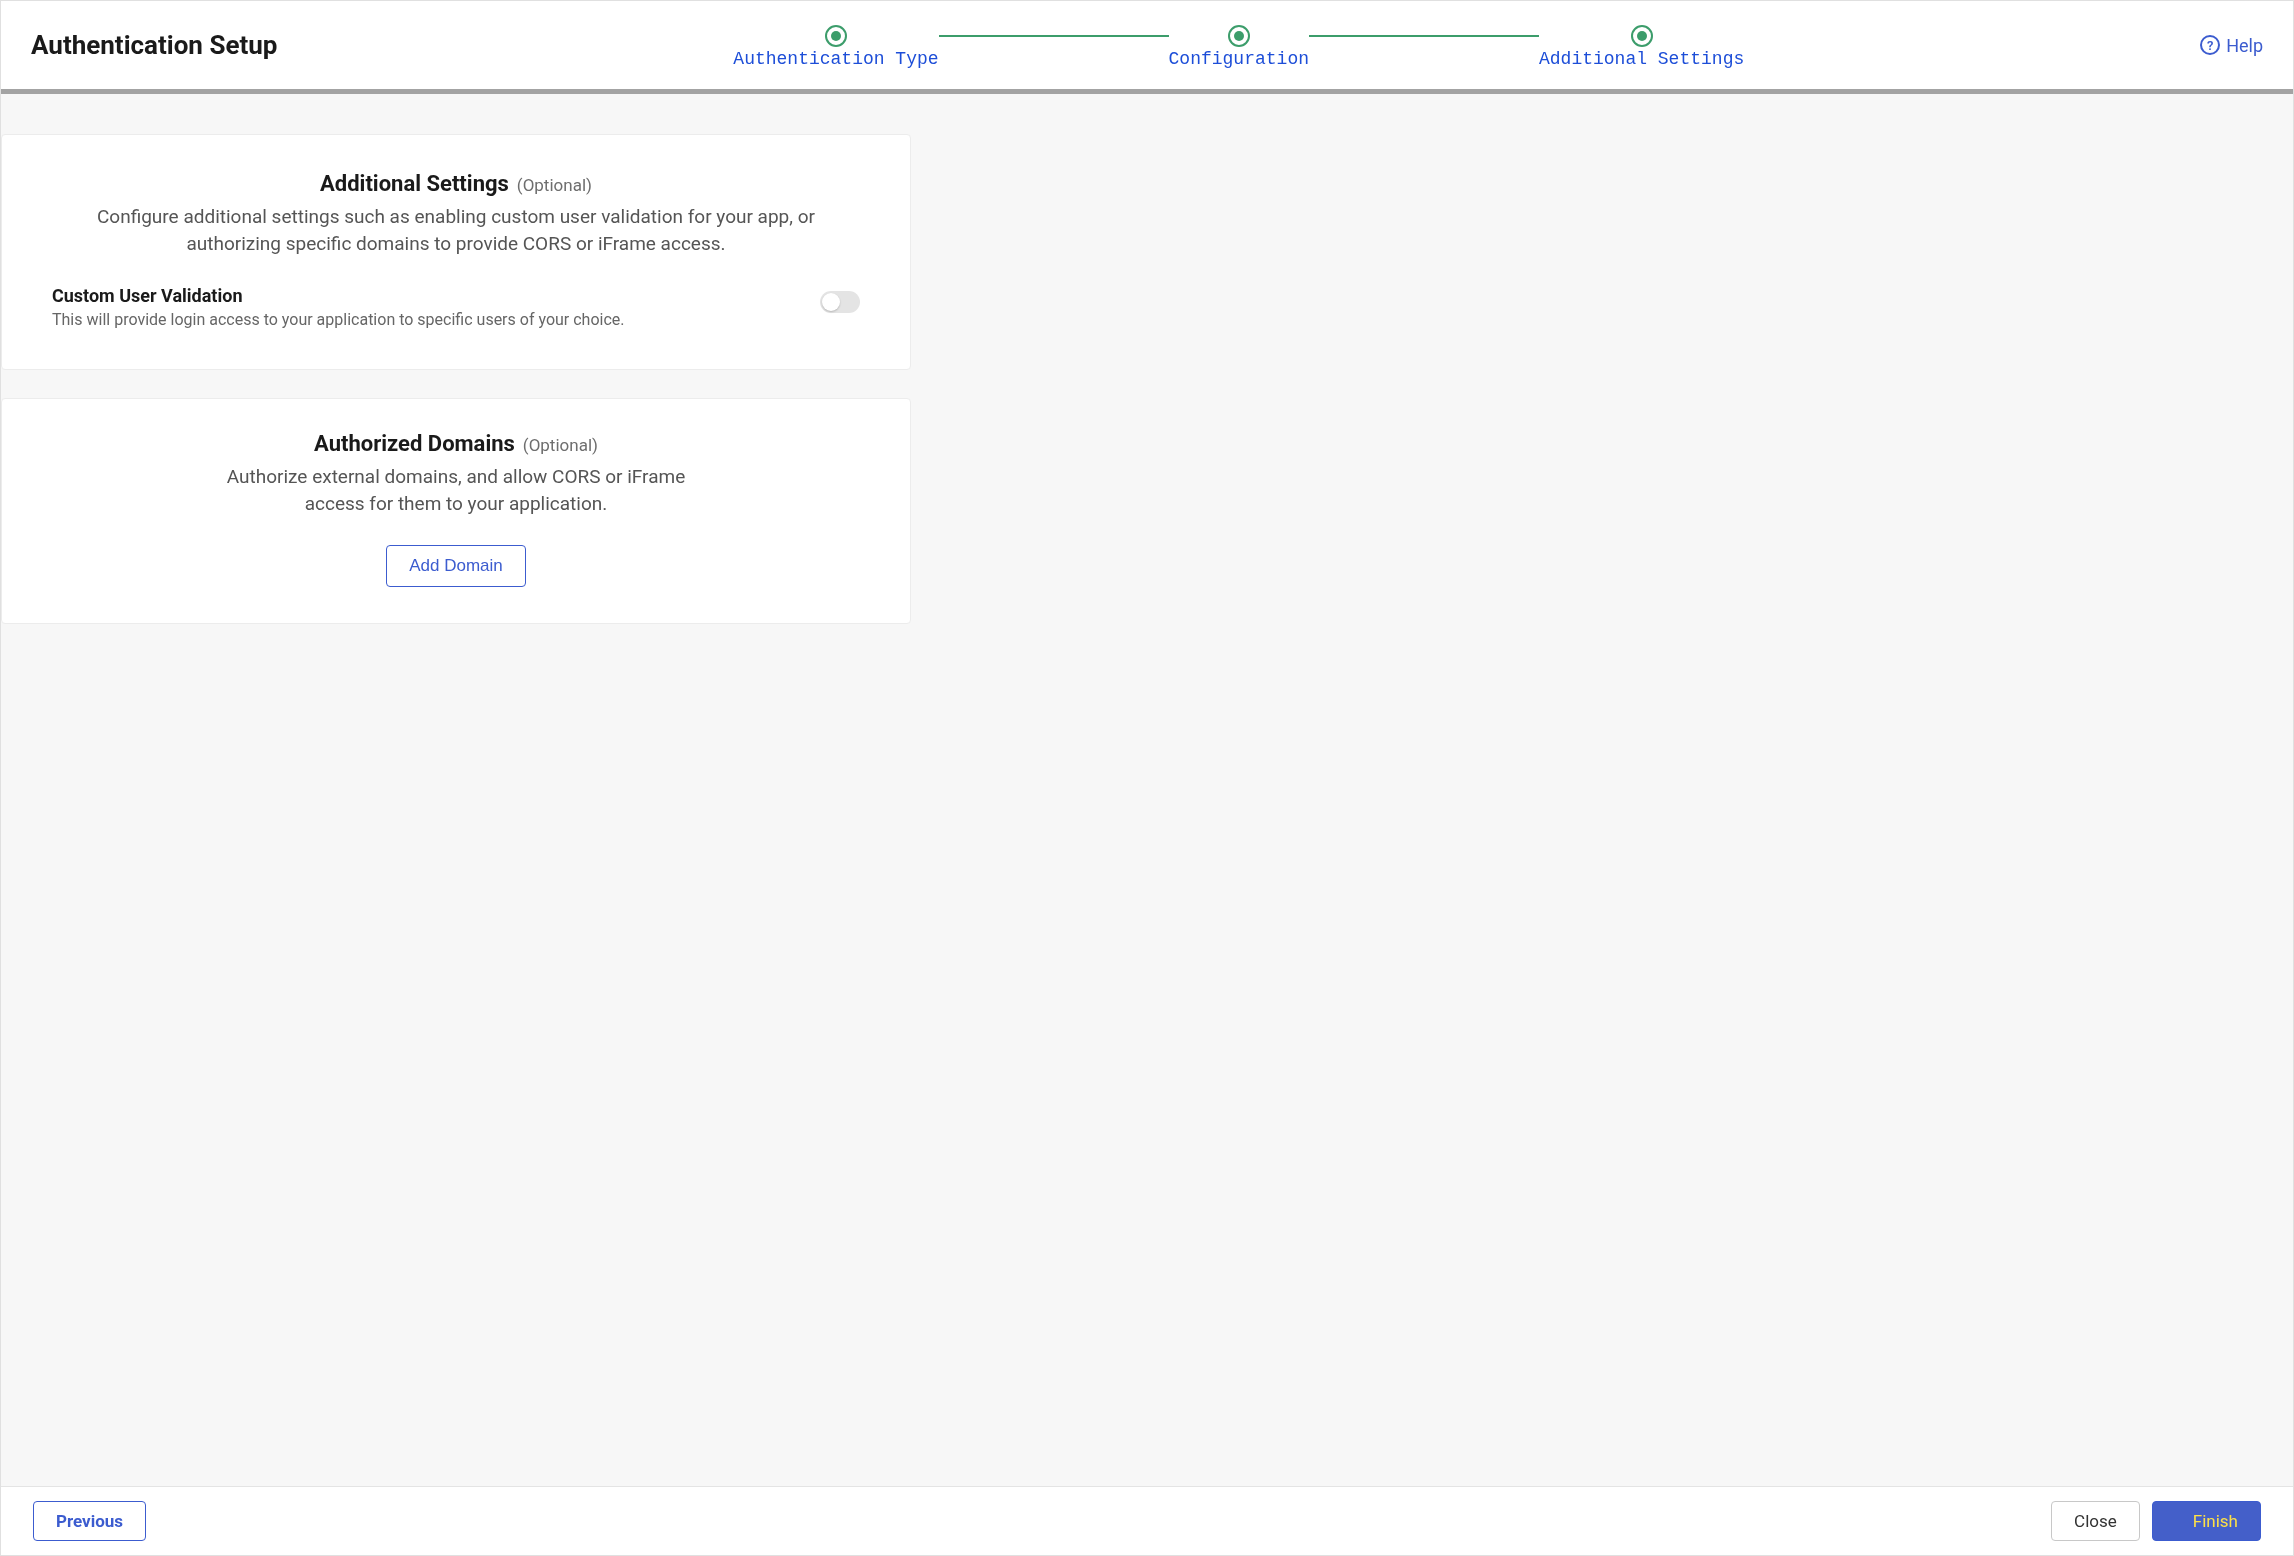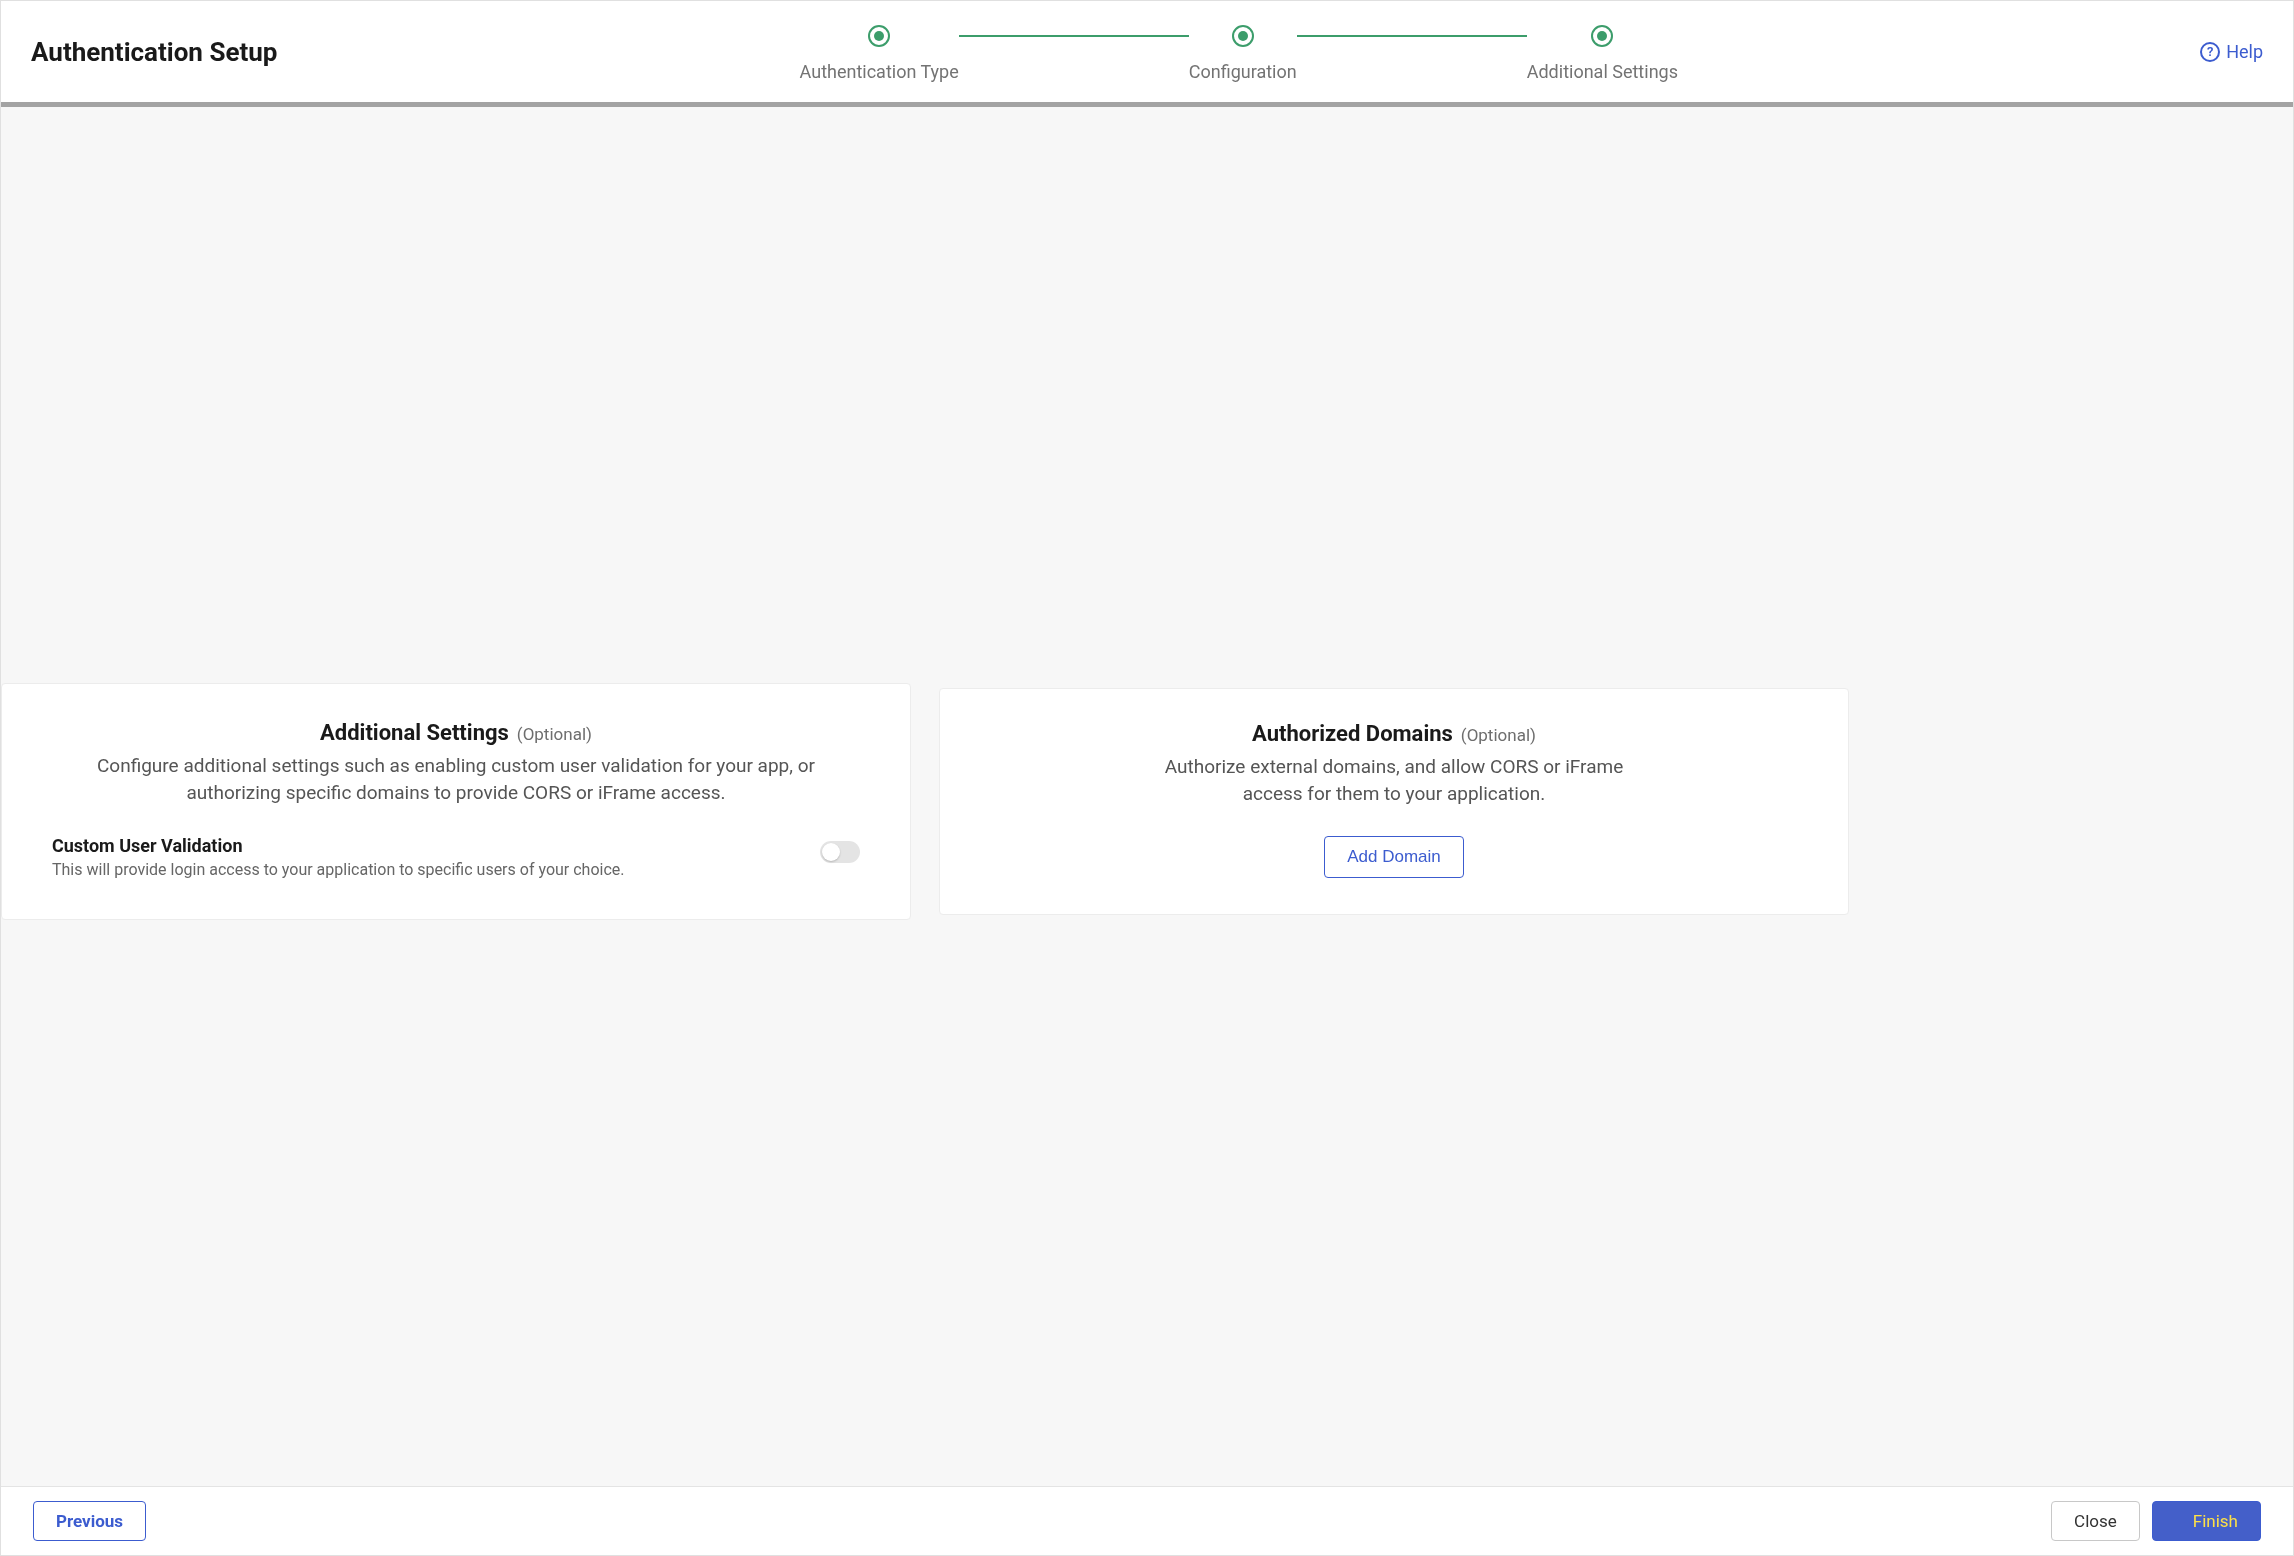--- a/index.html
+++ b/index.html
@@ -62,24 +62,25 @@
       z-index: 2;
     }
     .step-circle::after {
       content: "";
       width: 10px;
       height: 10px;
       border-radius: 50%;
       background: #3c9d6b;
     }
     .step-label {
-      margin-top: 14px;
+      margin-top: 2px;
       font-size: 18px;
-      color: #737373;
+      color: #1d4ed8;
       white-space: nowrap;
+      font-family: Liberation Mono, monospace;
     }
     .step-connector {
       width: 230px;
       height: 2px;
       background: #3c9d6b;
       margin-top: 10px;
       z-index: 1;
     }
     .help-link {
       display: flex;
@@ -99,22 +100,22 @@
       align-items: center;
       justify-content: center;
       font-size: 13px;
       font-weight: 600;
       color: #3c5ccf;
     }
     .content {
       flex: 1;
       padding: 40px 0 30px;
       display: flex;
-      flex-direction: row;
-      align-items: center;
+      flex-direction: column;
+      align-items: flex-start;
       gap: 28px;
       overflow: auto;
     }
     .card {
       width: 910px;
       background: #fff;
       border: 1px solid #ececec;
       border-radius: 4px;
       padding: 36px 50px 40px;
     }

